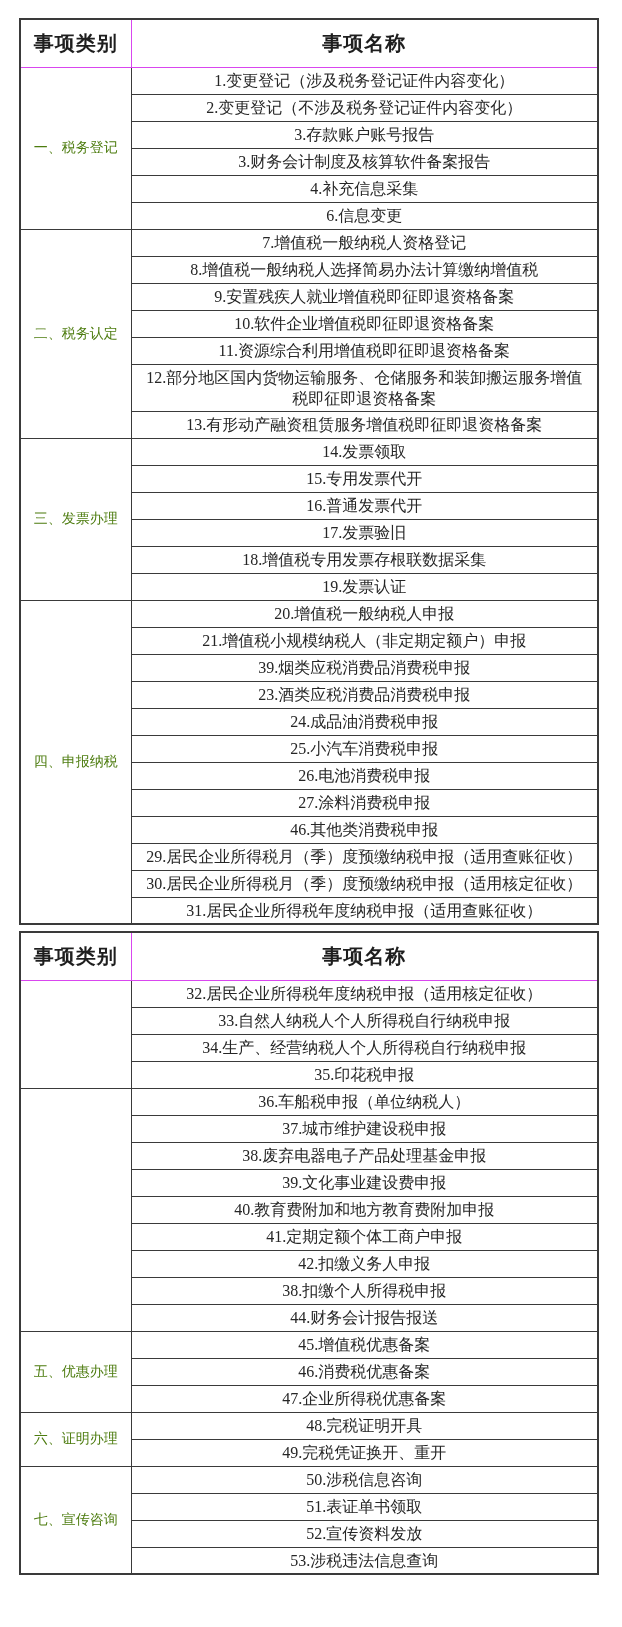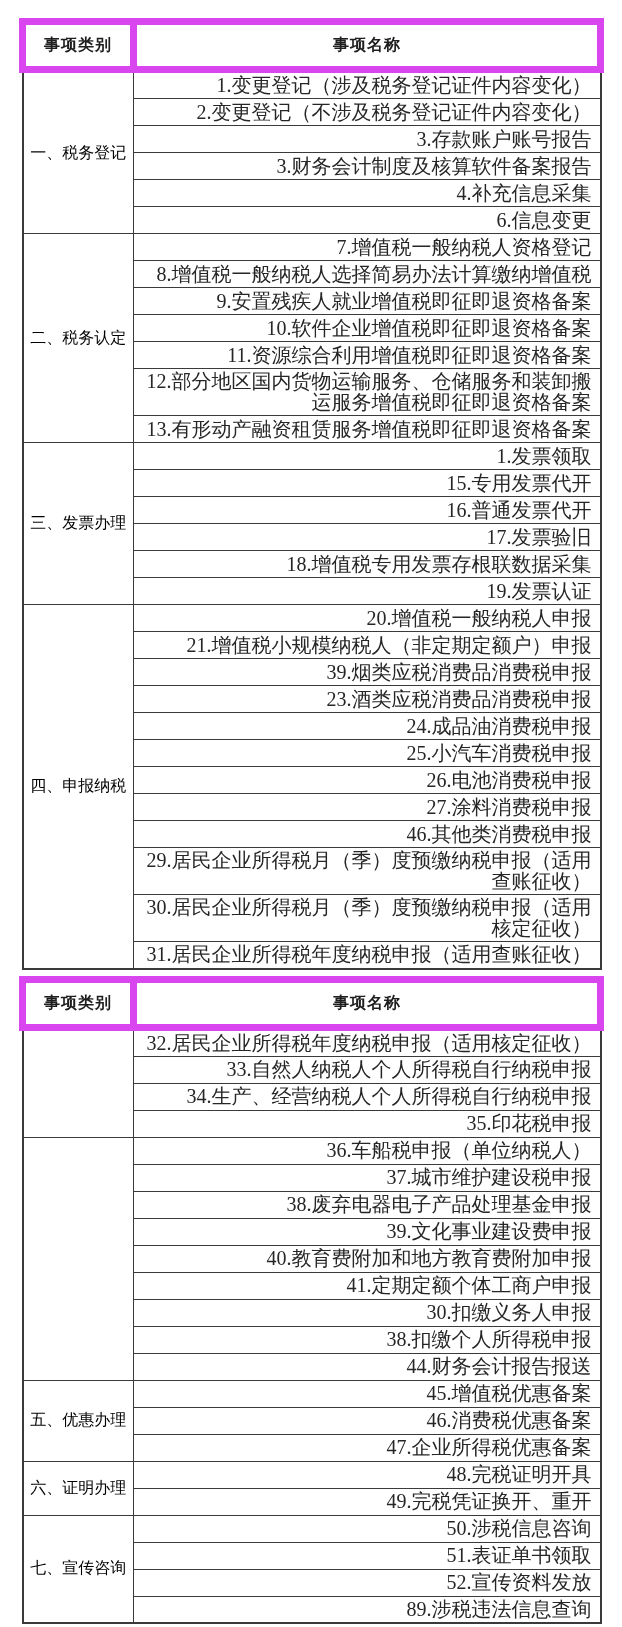--- a/index.html
+++ b/index.html
@@ -17,45 +17,45 @@
   table.items-table {
     border-collapse: collapse;
     table-layout: fixed;
     width: 578px;
     border: 2px solid #3a3a3a;
     background: #ffffff;
   }
   col.col-cat  { width: 111px; }
   col.col-name { width: 467px; }
   th {
-    border: 7px solid #d946ef;
+    border: 1px solid #d946ef;
     height: 48px;
-    font-size: 16px;
+    font-size: 20px;
     font-weight: bold;
     text-align: center;
     vertical-align: middle;
     color: #1e1e1e;
     letter-spacing: 1px;
   }
   td {
     border: 1px solid #3a3a3a;
   }
   td.category-cell {
-    font-size: 16px;
+    font-size: 14px;
     text-align: center;
     vertical-align: middle;
-    color: #000000;
+    color: #4d7c0f;
     padding: 2px;
   }
   td.item-cell {
     height: 27px;
-    font-size: 20px;
+    font-size: 16px;
     line-height: 21px;
     vertical-align: middle;
-    text-align: right;
+    text-align: center;
     padding: 2px 8px 2px 8px;
     color: #262626;
   }
   .table-gap { height: 6px; }
 </style>
 </head>
 <body>
 
 <div class="page">
 
@@ -107,21 +107,21 @@
           <td class="item-cell">11.资源综合利用增值税即征即退资格备案</td>
         </tr>
         <tr>
           <td class="item-cell">12.部分地区国内货物运输服务、仓储服务和装卸搬运服务增值税即征即退资格备案</td>
         </tr>
         <tr>
           <td class="item-cell">13.有形动产融资租赁服务增值税即征即退资格备案</td>
         </tr>
         <tr>
           <td class="category-cell" rowspan="6">三、发票办理</td>
-          <td class="item-cell">1.发票领取</td>
+          <td class="item-cell">14.发票领取</td>
         </tr>
         <tr>
           <td class="item-cell">15.专用发票代开</td>
         </tr>
         <tr>
           <td class="item-cell">16.普通发票代开</td>
         </tr>
         <tr>
           <td class="item-cell">17.发票验旧</td>
         </tr>
@@ -211,21 +211,21 @@
         <tr>
           <td class="item-cell">39.文化事业建设费申报</td>
         </tr>
         <tr>
           <td class="item-cell">40.教育费附加和地方教育费附加申报</td>
         </tr>
         <tr>
           <td class="item-cell">41.定期定额个体工商户申报</td>
         </tr>
         <tr>
-          <td class="item-cell">30.扣缴义务人申报</td>
+          <td class="item-cell">42.扣缴义务人申报</td>
         </tr>
         <tr>
           <td class="item-cell">38.扣缴个人所得税申报</td>
         </tr>
         <tr>
           <td class="item-cell">44.财务会计报告报送</td>
         </tr>
         <tr>
           <td class="category-cell" rowspan="3">五、优惠办理</td>
           <td class="item-cell">45.增值税优惠备案</td>
@@ -247,18 +247,18 @@
           <td class="category-cell" rowspan="4">七、宣传咨询</td>
           <td class="item-cell">50.涉税信息咨询</td>
         </tr>
         <tr>
           <td class="item-cell">51.表证单书领取</td>
         </tr>
         <tr>
           <td class="item-cell">52.宣传资料发放</td>
         </tr>
         <tr>
-          <td class="item-cell">89.涉税违法信息查询</td>
+          <td class="item-cell">53.涉税违法信息查询</td>
         </tr>
       </tbody>
   </table>
 
 </div>
 
 </body></html>

